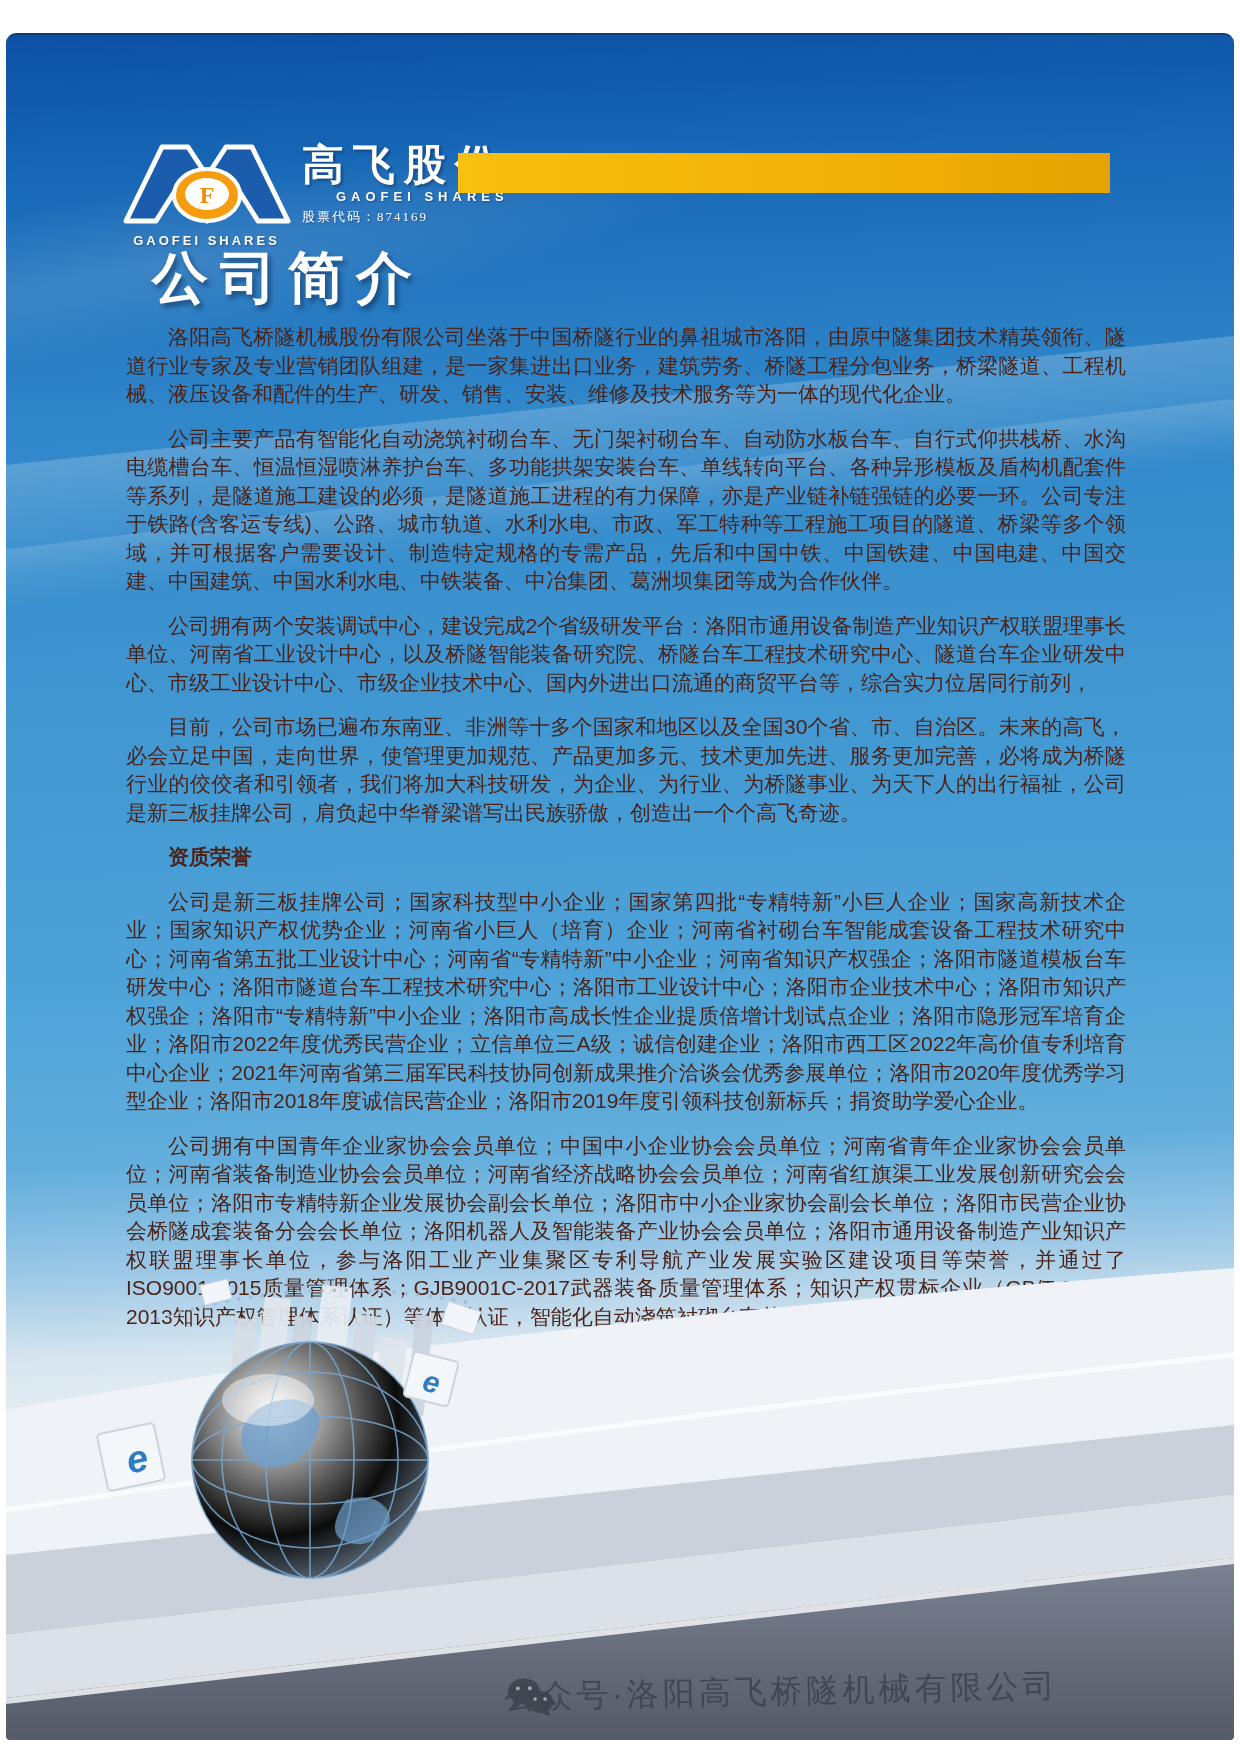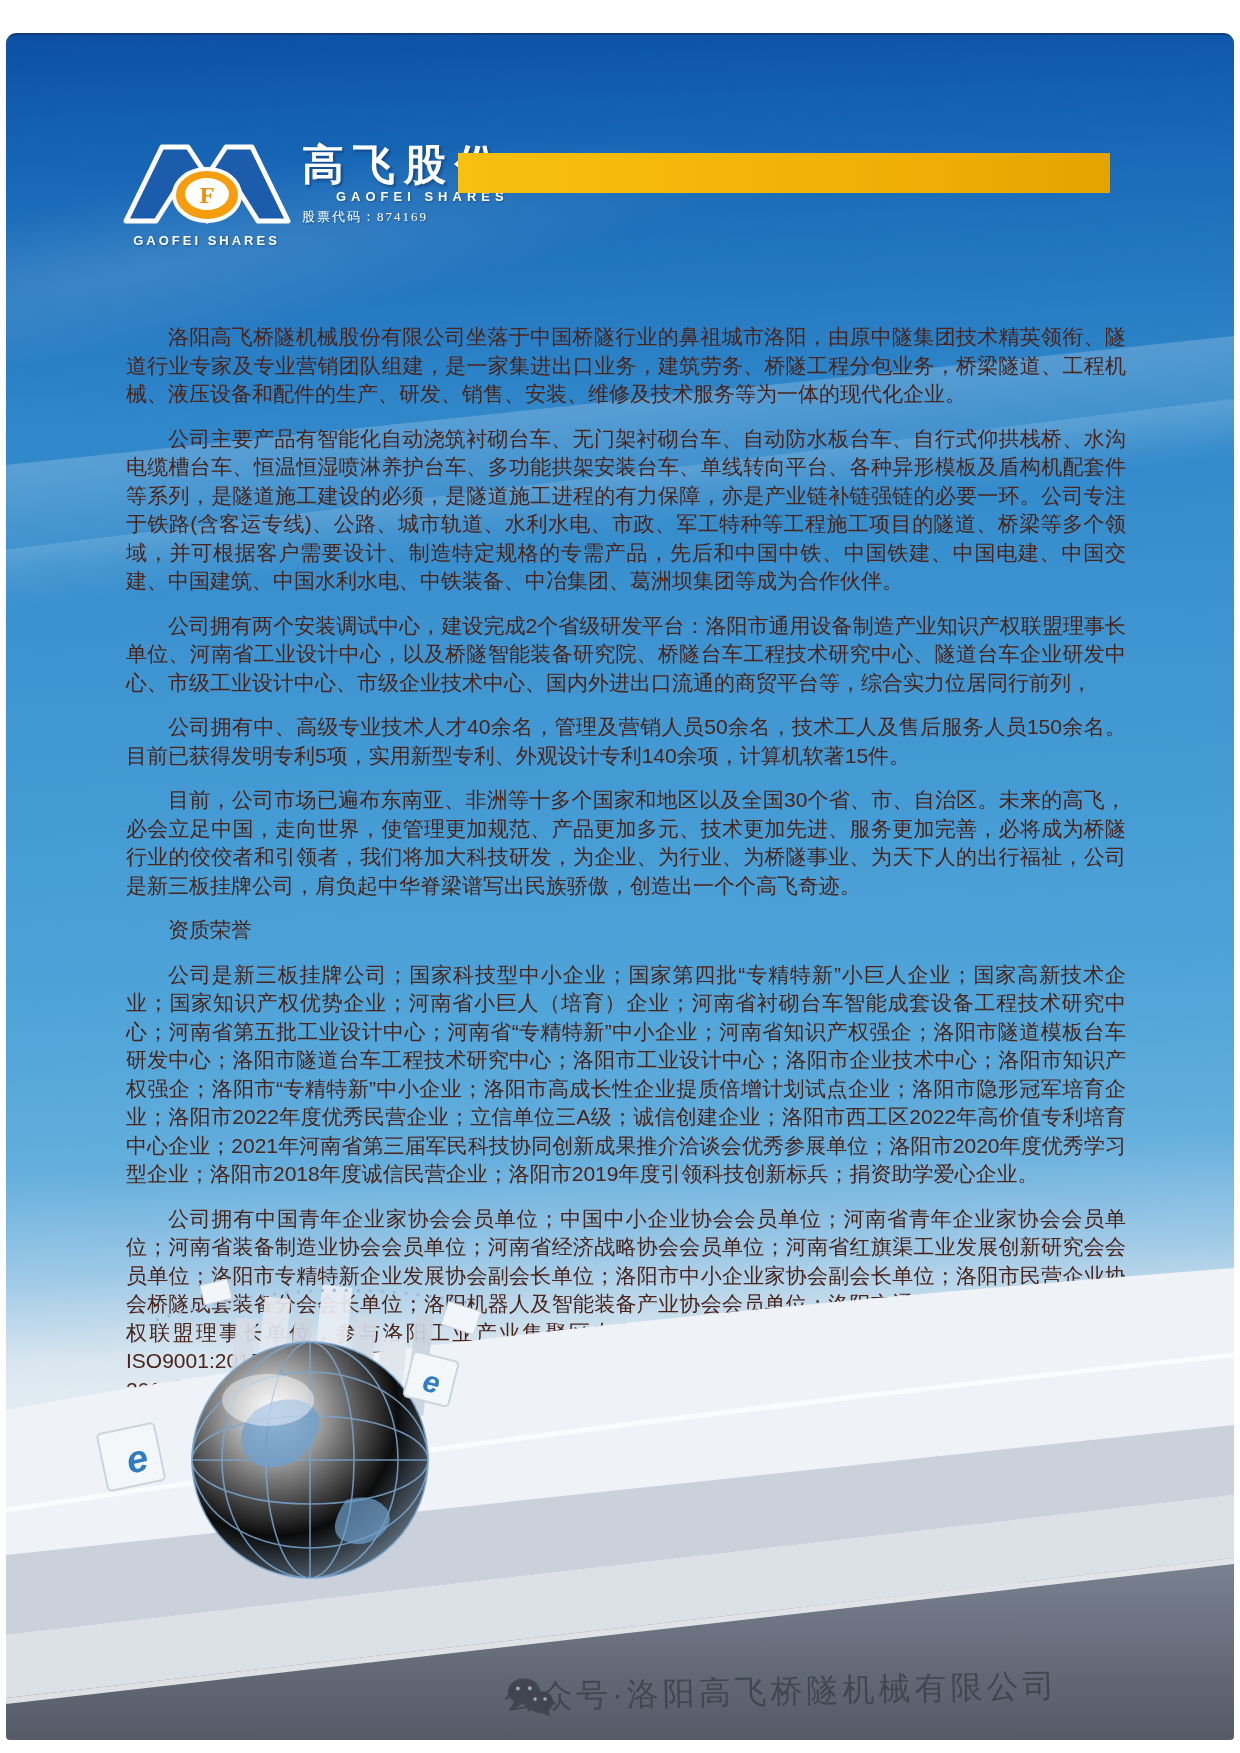--- a/index.html
+++ b/index.html
@@ -52,21 +52,21 @@
     font-size:56px;font-weight:bold;letter-spacing:12px;
     text-shadow:3px 4px 5px rgba(8,25,60,.5);
   }
 
   
   .body-text{position:absolute;left:104px;top:272px;width:1032px;color:#4b2318;}
   .body-text p{
     margin:16px;font-size:21px;line-height:28.5px;text-align:justify;text-indent:2em;
     font-weight:500;
   }
-  .body-text p.honors-heading{font-weight:400;}
+  .body-text p.honors-heading{font-weight:700;}
 
   
   .bottom-art{position:absolute;left:0;bottom:0;width:1228px;height:480px;}
   .bottom-art svg{position:absolute;left:0;top:0;}
   .footer-line{
     position:absolute;left:498px;bottom:26px;display:flex;align-items:center;gap:12px;
     color:#3e434d;transform:rotate(-1.2deg);
   }
   .footer-line .wechat-icon{flex:0 0 auto;opacity:.88;}
   .footer-text{font-size:32px;letter-spacing:4px;font-weight:500;opacity:.88;}
@@ -91,26 +91,26 @@
   </div>
 
   <div class="brand-text">
     <div class="brand-cn">高飞股份</div>
     <div class="brand-en">GAOFEI SHARES</div>
     <div class="brand-stock">股票代码：874169</div>
   </div>
 
   <div class="accent-bar"></div>
 
+  <h1 class="page-title">公司简介</h1>
 
   <div class="body-text">
     <p>洛阳高飞桥隧机械股份有限公司坐落于中国桥隧行业的鼻祖城市洛阳，由原中隧集团技术精英领衔、隧道行业专家及专业营销团队组建，是一家集进出口业务，建筑劳务、桥隧工程分包业务，桥梁隧道、工程机械、液压设备和配件的生产、研发、销售、安装、维修及技术服务等为一体的现代化企业。</p>
     <p>公司主要产品有智能化自动浇筑衬砌台车、无门架衬砌台车、自动防水板台车、自行式仰拱栈桥、水沟电缆槽台车、恒温恒湿喷淋养护台车、多功能拱架安装台车、单线转向平台、各种异形模板及盾构机配套件等系列，是隧道施工建设的必须，是隧道施工进程的有力保障，亦是产业链补链强链的必要一环。公司专注于铁路(含客运专线)、公路、城市轨道、水利水电、市政、军工特种等工程施工项目的隧道、桥梁等多个领域，并可根据客户需要设计、制造特定规格的专需产品，先后和中国中铁、中国铁建、中国电建、中国交建、中国建筑、中国水利水电、中铁装备、中冶集团、葛洲坝集团等成为合作伙伴。</p>
     <p>公司拥有两个安装调试中心，建设完成2个省级研发平台：洛阳市通用设备制造产业知识产权联盟理事长单位、河南省工业设计中心，以及桥隧智能装备研究院、桥隧台车工程技术研究中心、隧道台车企业研发中心、市级工业设计中心、市级企业技术中心、国内外进出口流通的商贸平台等，综合实力位居同行前列，</p>
-    <p>公司拥有中、高级专业技术人才40余名，管理及营销人员50余名，技术工人及售后服务人员150余名。目前已获得发明专利5项，实用新型专利、外观设计专利140余项，计算机软著15件。</p>
     <p>目前，公司市场已遍布东南亚、非洲等十多个国家和地区以及全国30个省、市、自治区。未来的高飞，必会立足中国，走向世界，使管理更加规范、产品更加多元、技术更加先进、服务更加完善，必将成为桥隧行业的佼佼者和引领者，我们将加大科技研发，为企业、为行业、为桥隧事业、为天下人的出行福祉，公司是新三板挂牌公司，肩负起中华脊梁谱写出民族骄傲，创造出一个个高飞奇迹。</p>
     <p class="honors-heading">资质荣誉</p>
     <p>公司是新三板挂牌公司；国家科技型中小企业；国家第四批“专精特新”小巨人企业；国家高新技术企业；国家知识产权优势企业；河南省小巨人（培育）企业；河南省衬砌台车智能成套设备工程技术研究中心；河南省第五批工业设计中心；河南省“专精特新”中小企业；河南省知识产权强企；洛阳市隧道模板台车研发中心；洛阳市隧道台车工程技术研究中心；洛阳市工业设计中心；洛阳市企业技术中心；洛阳市知识产权强企；洛阳市“专精特新”中小企业；洛阳市高成长性企业提质倍增计划试点企业；洛阳市隐形冠军培育企业；洛阳市2022年度优秀民营企业；立信单位三A级；诚信创建企业；洛阳市西工区2022年高价值专利培育中心企业；2021年河南省第三届军民科技协同创新成果推介洽谈会优秀参展单位；洛阳市2020年度优秀学习型企业；洛阳市2018年度诚信民营企业；洛阳市2019年度引领科技创新标兵；捐资助学爱心企业。</p>
     <p>公司拥有中国青年企业家协会会员单位；中国中小企业协会会员单位；河南省青年企业家协会会员单位；河南省装备制造业协会会员单位；河南省经济战略协会会员单位；河南省红旗渠工业发展创新研究会会员单位；洛阳市专精特新企业发展协会副会长单位；洛阳市中小企业家协会副会长单位；洛阳市民营企业协会桥隧成套装备分会会长单位；洛阳机器人及智能装备产业协会会员单位；洛阳市通用设备制造产业知识产权联盟理事长单位，参与洛阳工业产业集聚区专利导航产业发展实验区建设项目等荣誉，并通过了ISO9001:2015质量管理体系；GJB9001C-2017武器装备质量管理体系；知识产权贯标企业（GB/T 29490-2013知识产权管理体系认证）等体系认证，智能化自动浇筑衬砌台车获发达国家CE认证。</p>
   </div>
 
   <div class="bottom-art">
     <svg width="1228" height="480" viewBox="0 0 1228 480">
       <defs>
         <linearGradient id="roadDark" x1="0" y1="0" x2="0" y2="1">

